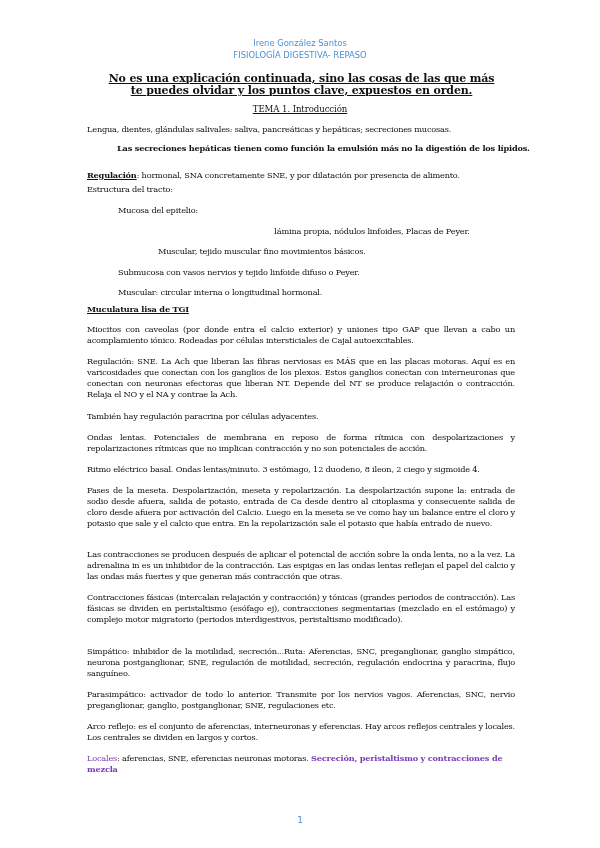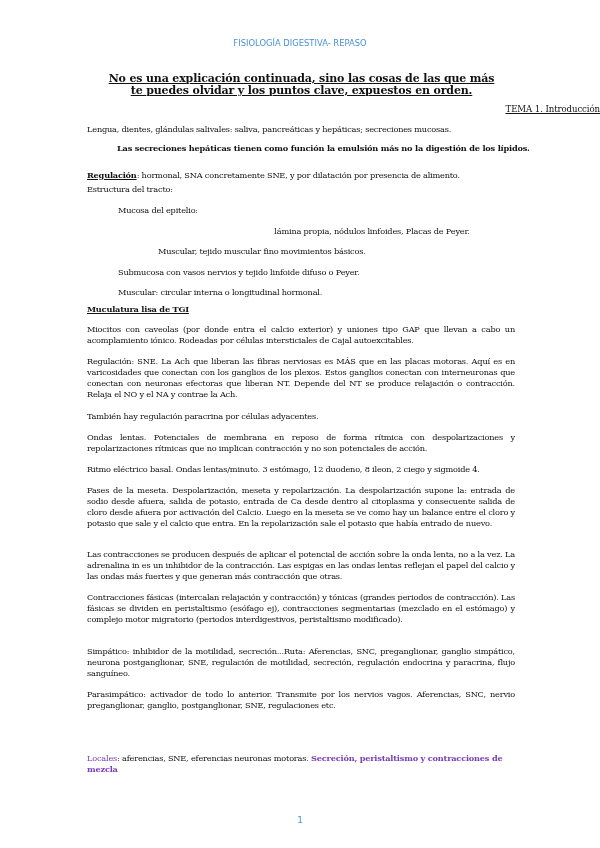--- a/index.html
+++ b/index.html
@@ -3,37 +3,38 @@
 <meta charset="utf-8">
 <style>
   html, body { margin:0; padding:0; background:#ffffff; }
   body { width:600px; height:848px; position:relative; overflow:hidden;
          font-family:"DejaVu Serif", "Liberation Serif", serif; color:#111; }
   .page { position:absolute; left:0; top:0; width:600px; height:848px; background:#fff; }
   .header { position:absolute; top:37px; left:0; width:600px; text-align:center;
             font-family:"DejaVu Sans", "Liberation Sans", sans-serif; color:#4a90d9; font-size:8.4px; line-height:12px; }
   .intro { position:absolute; top:73px; left:105px; width:393px; text-align:center;
            font-size:11px; font-weight:bold; text-decoration:underline; line-height:12px; letter-spacing:-0.15px; }
-  .tema { position:absolute; top:104px; left:0; width:600px; text-align:right;
+  .tema { position:absolute; top:104px; left:0; width:600px; text-align:center;
           font-size:8.6px; text-decoration:underline; letter-spacing:-0.1px; }
   .p { position:absolute; left:87px; width:428px; font-size:8.2px; line-height:11.1px; letter-spacing:-0.2px; }
   .just { text-align:justify; }
   .b { font-weight:bold; }
   .u { text-decoration:underline; }
   .l1 { left:118px; }
   .l2 { left:158px; }
   .purple { color:#7a3db8; }
   .pagenum { position:absolute; top:815px; left:0; width:600px; text-align:center;
              font-family:"DejaVu Sans", "Liberation Sans", sans-serif; color:#4a90d9; font-size:9px; }
 </style>
 </head>
 <body>
 
 <div class="page">
   <div class="header">
+    <div>Irene González Santos</div>
     <div>FISIOLOGÍA DIGESTIVA- REPASO</div>
   </div>
 
   <div class="intro">No es una explicación continuada, sino las cosas de las que más te puedes olvidar y los puntos clave, expuestos en orden.</div>
   <div class="tema">TEMA 1. Introducción</div>
 
   <div class="p" style="top:124px;">Lengua, dientes, glándulas salivales: saliva, pancreáticas y hepáticas; secreciones mucosas.</div>
   <div class="p b" style="top:143px;margin-left:30px;">Las secreciones hepáticas tienen como función la emulsión más no la digestión de los lípidos.</div>
   <div class="p" style="top:170px;"><span class="b u">Regulación</span><span>: hormonal, SNA concretamente SNE, y por dilatación por presencia de alimento.</span></div>
   <div class="p" style="top:184px;">Estructura del tracto:</div>
@@ -47,16 +48,17 @@
   <div class="p just" style="top:324px;">Miocitos con caveolas (por donde entra el calcio exterior) y uniones tipo GAP que llevan a cabo un acomplamiento iónico. Rodeadas por células intersticiales de Cajal autoexcitables.</div>
   <div class="p just" style="top:356px;">Regulación: SNE. La Ach que liberan las fibras nerviosas es MÁS que en las placas motoras. Aquí es en varicosidades que conectan con los ganglios de los plexos. Estos ganglios conectan con interneuronas que conectan con neuronas efectoras que liberan NT. Depende del NT se produce relajación o contracción. Relaja el NO y el NA y contrae la Ach.</div>
   <div class="p" style="top:411px;">También hay regulación paracrina por células adyacentes.</div>
   <div class="p just" style="top:432px;">Ondas lentas. Potenciales de membrana en reposo de forma rítmica con despolarizaciones y repolarizaciones rítmicas que no implican contracción y no son potenciales de acción.</div>
   <div class="p" style="top:464px;">Ritmo eléctrico basal. Ondas lentas/minuto. 3 estómago, 12 duodeno, 8 ileon, 2 ciego y sigmoide 4.</div>
   <div class="p just" style="top:485px;">Fases de la meseta. Despolarización, meseta y repolarización. La despolarización supone la: entrada de sodio desde afuera, salida de potasio, entrada de Ca desde dentro al citoplasma y consecuente salida de cloro desde afuera por activación del Calcio. Luego en la meseta se ve como hay un balance entre el cloro y potasio que sale y el calcio que entra. En la repolarización sale el potasio que había entrado de nuevo.</div>
   <div class="p just" style="top:549px;">Las contracciones se producen después de aplicar el potencial de acción sobre la onda lenta, no a la vez. La adrenalina in es un inhibidor de la contracción. Las espigas en las ondas lentas reflejan el papel del calcio y las ondas más fuertes y que generan más contracción que otras.</div>
   <div class="p just" style="top:592px;">Contracciones fásicas (intercalan relajación y contracción) y tónicas (grandes periodos de contracción). Las fásicas se dividen en peristaltismo (esófago ej), contracciones segmentarias (mezclado en el estómago) y complejo motor migratorio (periodos interdigestivos, peristaltismo modificado).</div>
   <div class="p just" style="top:646px;">Simpático: inhibidor de la motilidad, secreción...Ruta: Aferencias, SNC, preganglionar, ganglio simpático, neurona postganglionar, SNE, regulación de motilidad, secreción, regulación endocrina y paracrina, flujo sanguíneo.</div>
   <div class="p just" style="top:689px;">Parasimpático: activador de todo lo anterior. Transmite por los nervios vagos. Aferencias, SNC, nervio preganglionar, ganglio, postganglionar, SNE, regulaciones etc.</div>
+  <div class="p just" style="top:721px;">Arco reflejo: es el conjunto de aferencias, interneuronas y eferencias. Hay arcos reflejos centrales y locales. Los centrales se dividen en largos y cortos.</div>
   <div class="p" style="top:753px;"><span class="purple">Locales</span><span>: aferencias, SNE, eferencias neuronas motoras. </span><span class="purple b">Secreción, peristaltismo y contracciones de mezcla</span></div>
 
   <div class="pagenum">1</div>
 </div>
 
 </body></html>

